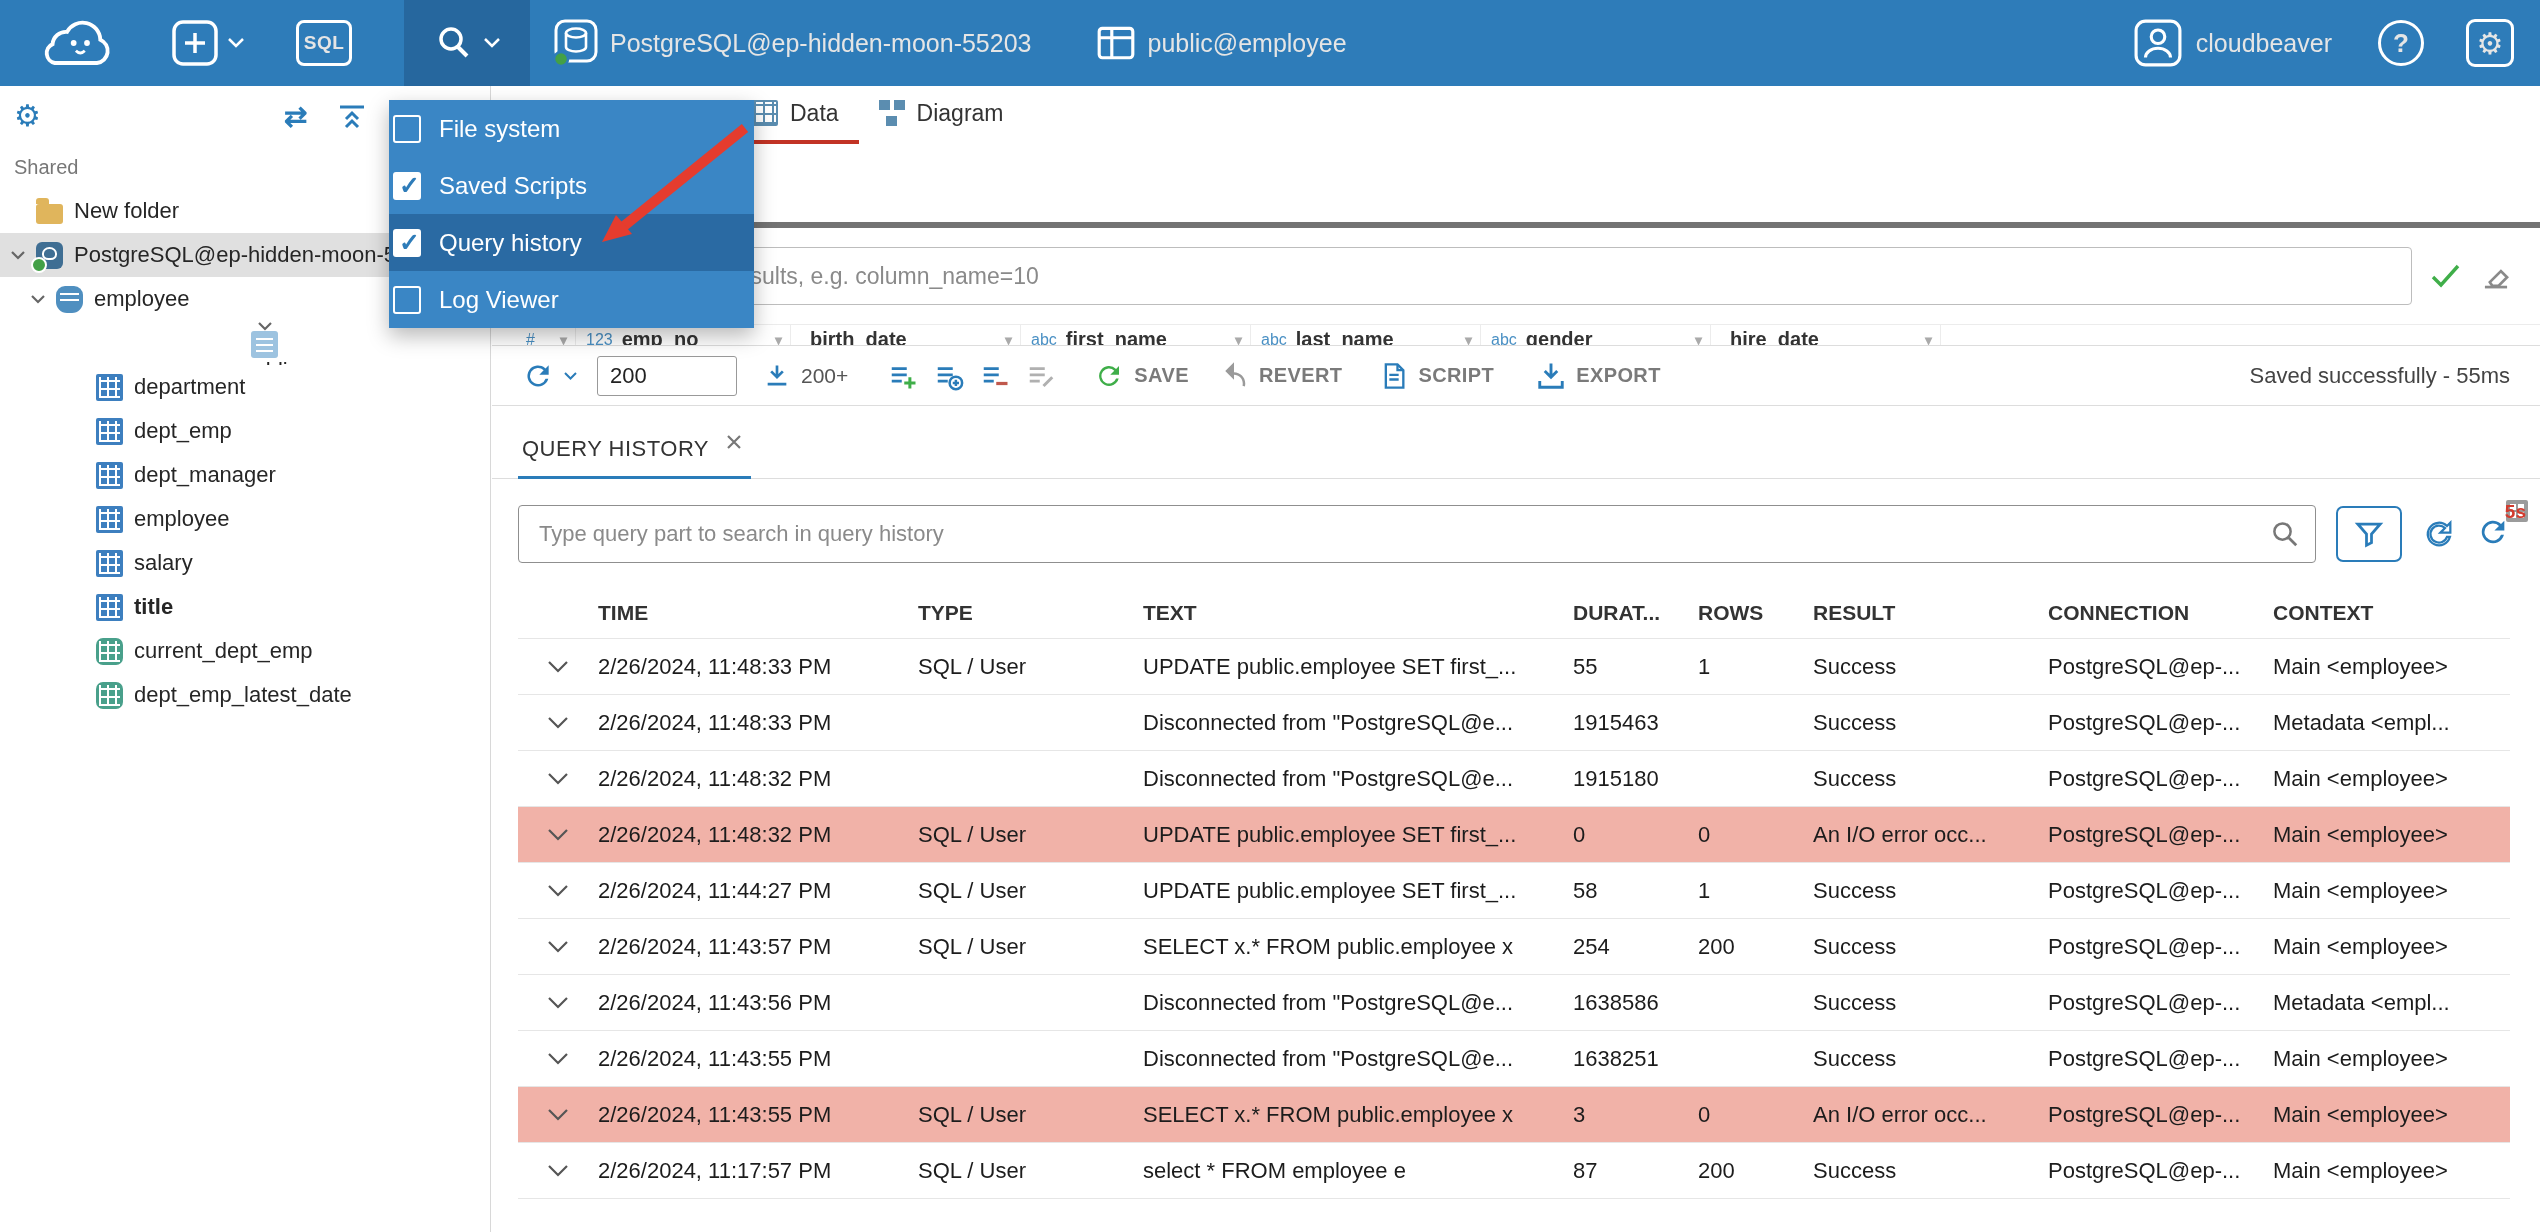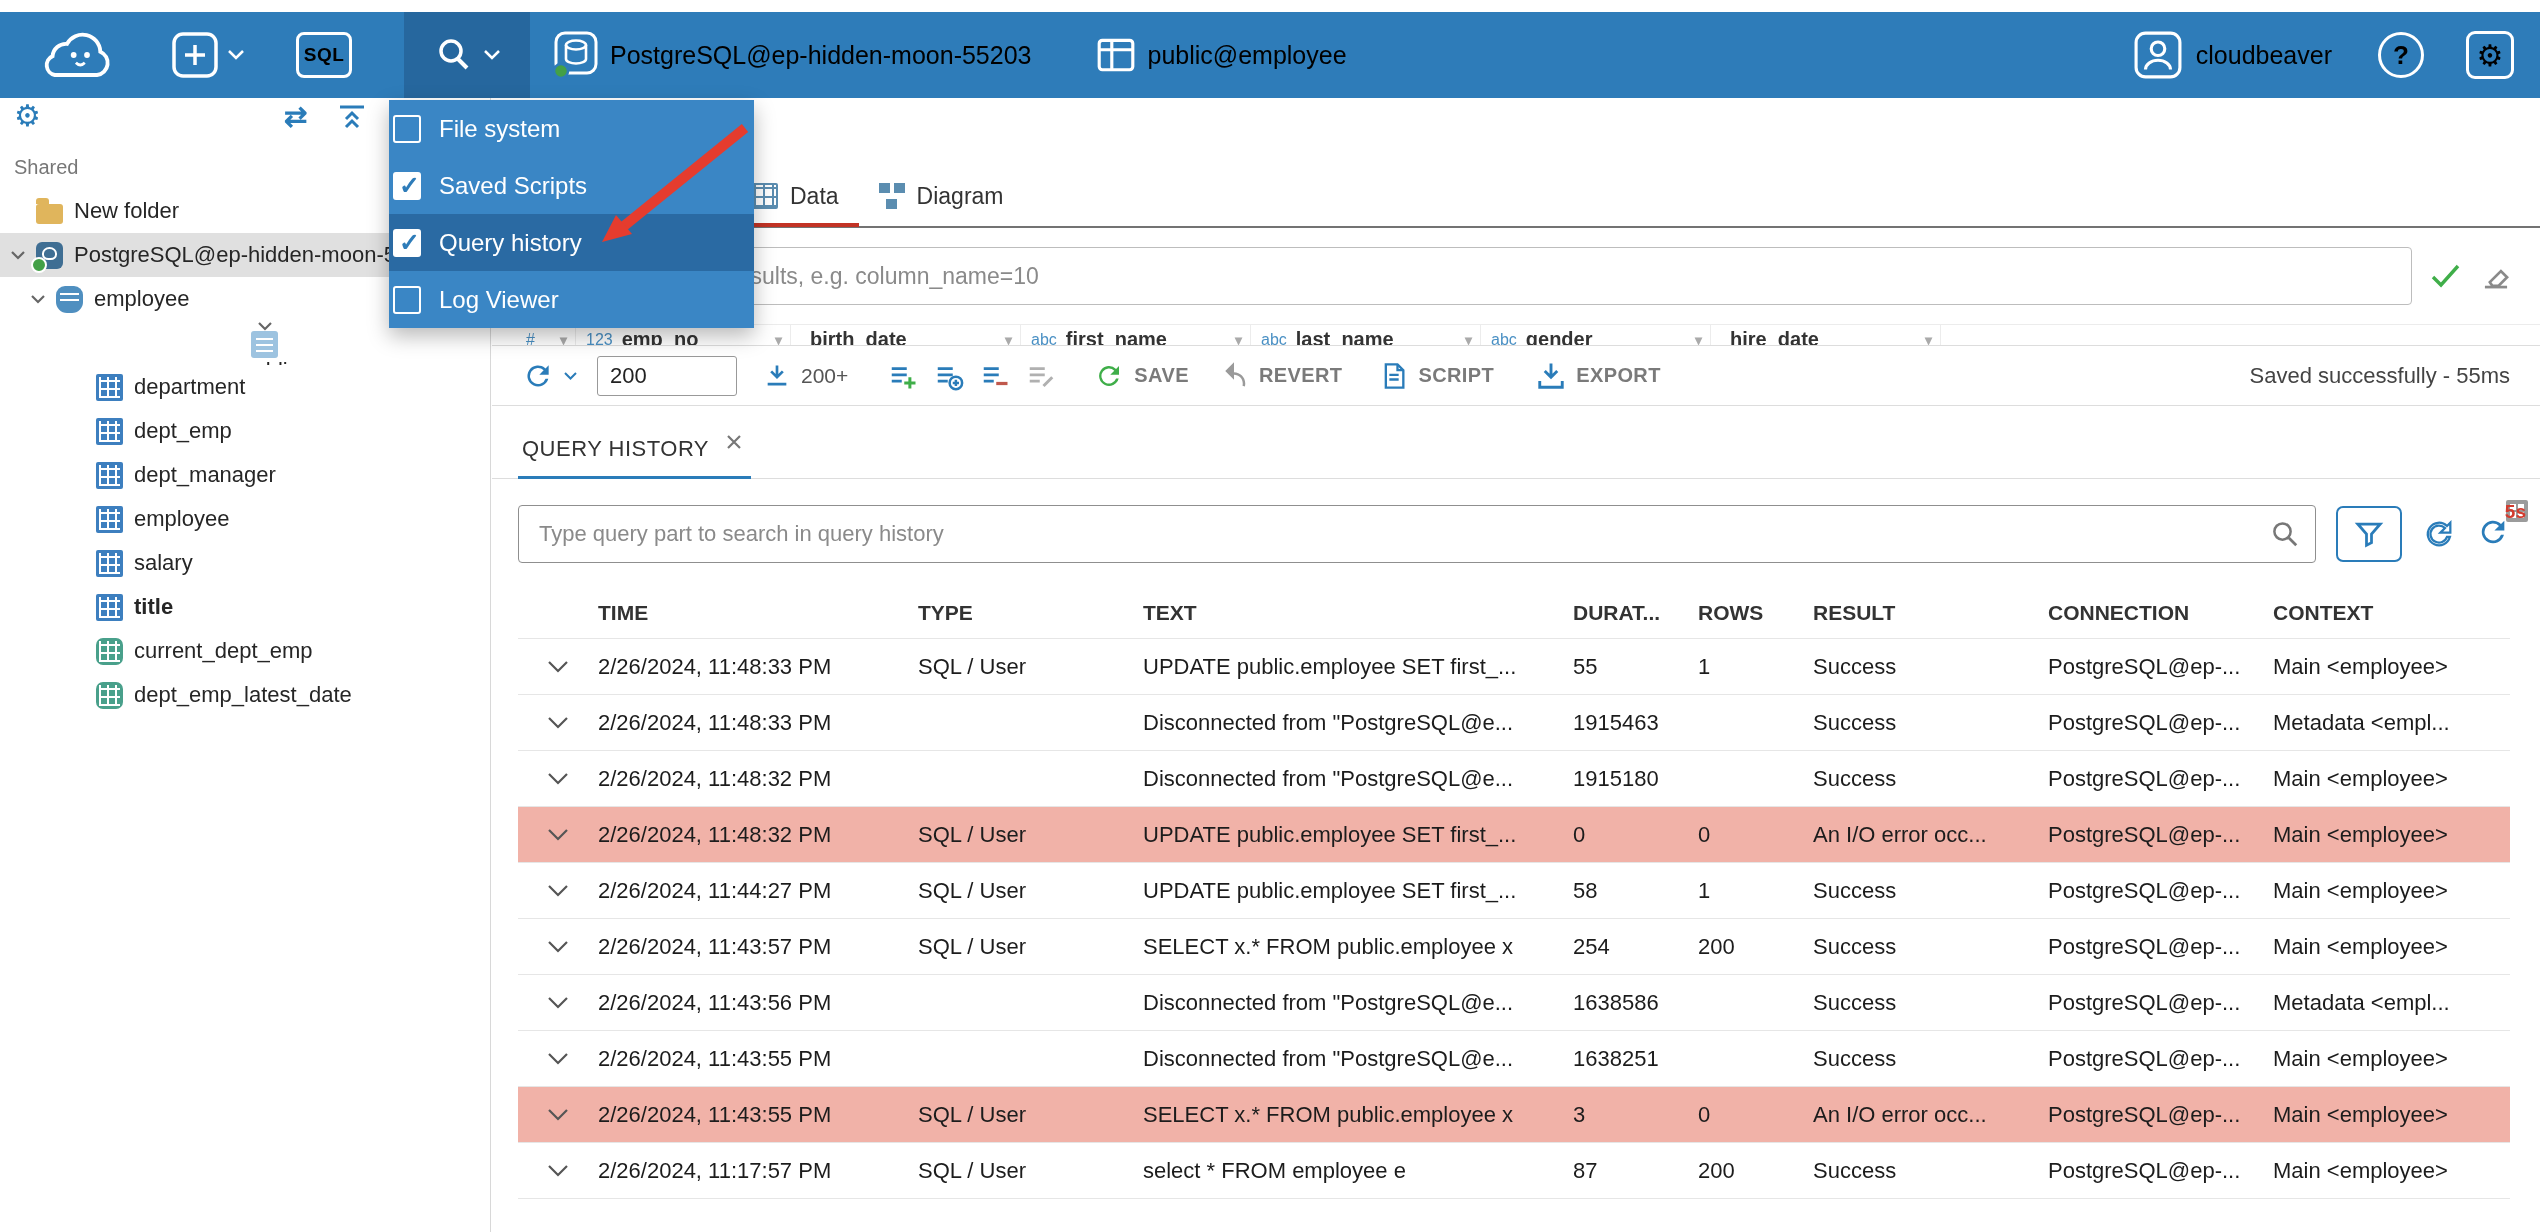--- a/index.html
+++ b/index.html
@@ -1,21 +1,21 @@
 <!DOCTYPE html>
 <html><head>
 <meta charset="utf-8">
 <style>
   *{margin:0;padding:0;box-sizing:border-box}
   html,body{width:2540px;height:1232px;overflow:hidden;background:#fff;
     font-family:"Liberation Sans",sans-serif;position:relative}
 
   
-  .topbar{position:absolute;top:12px;left:0;width:2540px;height:86px;background:#2e7cb9;
-    display:flex;align-items:center;color:#000000;z-index:100}
+  .topbar{position:absolute;top:0;left:0;width:2540px;height:86px;background:#2e7cb9;
+    display:flex;align-items:center;color:#e5e5e5;z-index:100}
   .tb-item{display:flex;align-items:center;gap:10px;height:86px;cursor:pointer}
   .logo{margin-left:22px;width:110px;justify-content:center}
   .tb-plus{margin-left:40px}
   .tb-sql{margin-left:52px}
   .sql-badge{border:3px solid #fff;border-radius:8px;width:56px;height:46px;display:flex;
     align-items:center;justify-content:center;font-size:19px;font-weight:700;letter-spacing:.5px}
   .tb-viewmenu{margin-left:52px;width:126px;background:#26679e;justify-content:center}
   .tb-conn{padding:0 26px 0 22px;font-size:25px;white-space:nowrap}
   .tb-schema{margin-left:38px;font-size:25px;white-space:nowrap}
   .tb-right{margin-left:auto;display:flex;align-items:flex-end}
@@ -70,21 +70,21 @@
     background:#fff;box-shadow:0 6px 0 #fff,0 12px 0 #fff}
   .icon-table{background:#3d7fbf;border-radius:2px}
   .icon-table::before,.icon-view::before{content:"";position:absolute;inset:3px;
     background-image:repeating-linear-gradient(0deg,#fff 0 2px,transparent 2px 8px),
                      repeating-linear-gradient(90deg,#fff 0 2px,transparent 2px 8px)}
   .icon-view{background:#49a08b;border-radius:7px}
 
   
   .main{position:absolute;top:86px;left:492px;right:0;bottom:0;display:flex;flex-direction:column;background:#fff}
 
-  .tabbar{height:142px;display:flex;align-items:flex-end;padding-left:240px;border-bottom:2px solid #737373}
+  .tabbar{height:142px;display:flex;padding-left:240px;border-bottom:6px solid #737373}
   .tab{height:58px;display:flex;align-items:center;gap:12px;padding:0 20px;font-size:23px;color:#333;
     border-bottom:4px solid transparent;cursor:pointer;margin-bottom:-1px}
   .tab.active{border-bottom-color:#c23325}
   .tab-icon{width:26px;height:26px;position:relative;flex:none}
   .icon-grid{border:2px solid #5b8db0;border-radius:2px;
     background-image:repeating-linear-gradient(0deg,#5b8db0 0 2px,transparent 2px 9px),
                      repeating-linear-gradient(90deg,#5b8db0 0 2px,transparent 2px 9px)}
   .icon-diagram{background:
     linear-gradient(#5b8db0,#5b8db0) 0 0/11px 10px no-repeat,
     linear-gradient(#5b8db0,#5b8db0) 100% 0/11px 10px no-repeat,

